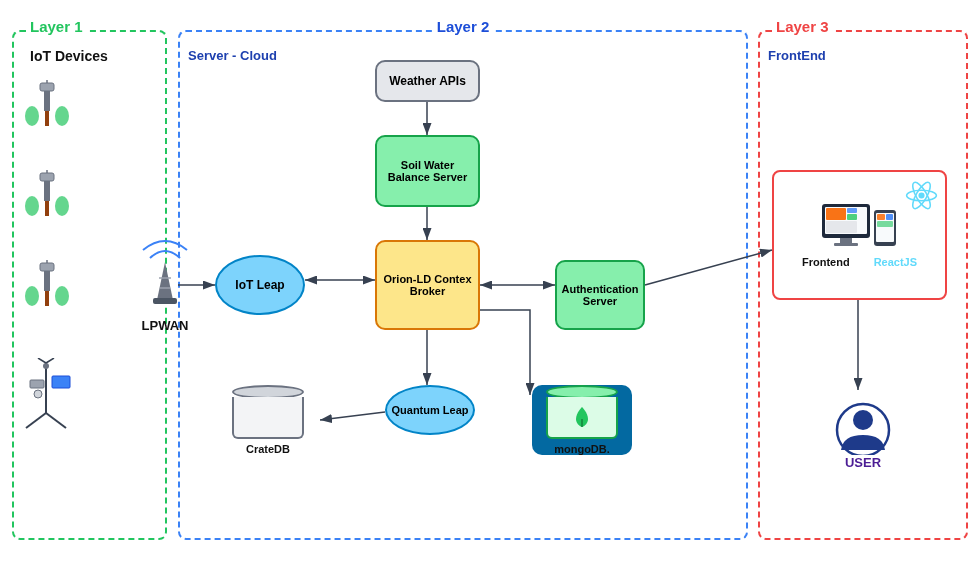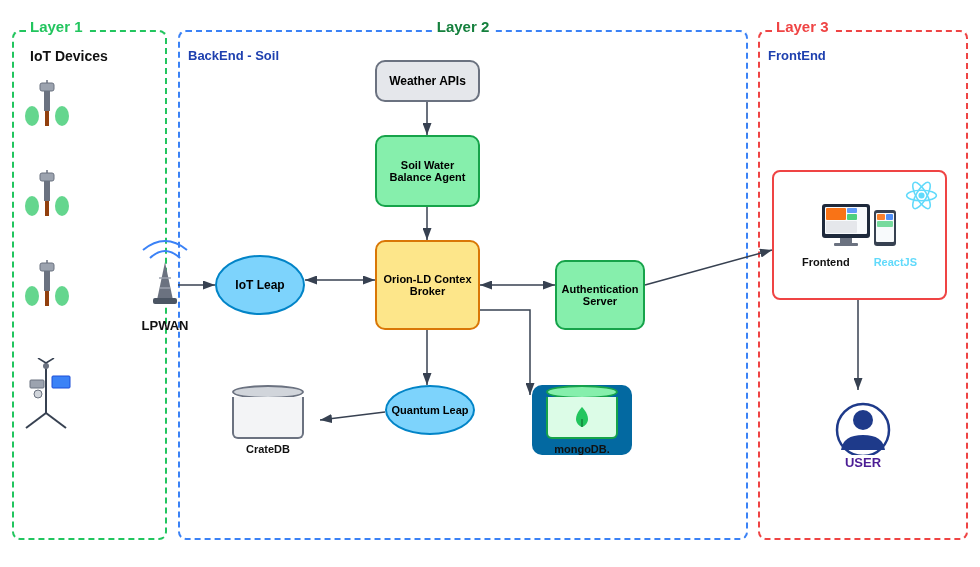--- a/index.html
+++ b/index.html
@@ -50,21 +50,21 @@
     .layer-label {
       position: absolute;
       top: -14px;
       left: 12px;
       font-weight: bold;
       font-size: 15px;
       padding: 0 4px;
       background: #fff;
     }
     .layer1-label { color: #22c55e; }
-    .layer2-label { color: #15803d; left: 50%; transform: translateX(-50%); }
+    .layer2-label { color: #1d4ed8; left: 50%; transform: translateX(-50%); }
     .layer3-label { color: #ef4444; }
 
     
     .node {
       position: absolute;
       display: flex;
       align-items: center;
       justify-content: center;
       text-align: center;
       font-size: 12px;
@@ -310,21 +310,21 @@
   <div class="layer-box layer2-box">
     <span class="layer-label layer2-label">Layer 2</span>
   </div>
 
   <div class="layer-box layer3-box">
     <span class="layer-label layer3-label">Layer 3</span>
   </div>
 
   <div class="iot-devices-label">IoT Devices</div>
 
-  <div class="backend-label">BackEnd - Soil</div>
+  <div class="backend-label">Server - Cloud</div>
 
   <div class="frontend-section-label">FrontEnd</div>
 
   <div class="device" style="top:78px;left:22px;">
     <svg width="50" height="55" viewBox="0 0 50 55">
 
       <rect x="22" y="5" width="6" height="28" fill="#6b7280"></rect>
       <rect x="18" y="5" width="14" height="8" rx="2" fill="#9ca3af" stroke="#6b7280" stroke-width="1"></rect>
       <line x1="25" y1="2" x2="25" y2="5" stroke="#6b7280" stroke-width="1.5"></line>
 
@@ -387,21 +387,21 @@
       <rect x="23" y="68" width="24" height="6" rx="2" fill="#4b5563"></rect>
     </svg>
     <div class="lpwan-label">LPWAN</div>
   </div>
 
   <div class="node node-weather">
     <span>Weather APIs</span>
   </div>
 
   <div class="node node-soil">
-    <span style="font-size:11px;padding:4px;">Soil Water Balance Agent</span>
+    <span style="font-size:11px;padding:4px;">Soil Water Balance Server</span>
   </div>
 
   <div class="node node-iot-agent">
     <span>IoT Leap</span>
   </div>
 
   <div class="node node-orion">
     <span style="font-size:11px;padding:4px;">Orion-LD Contex Broker</span>
   </div>
 

